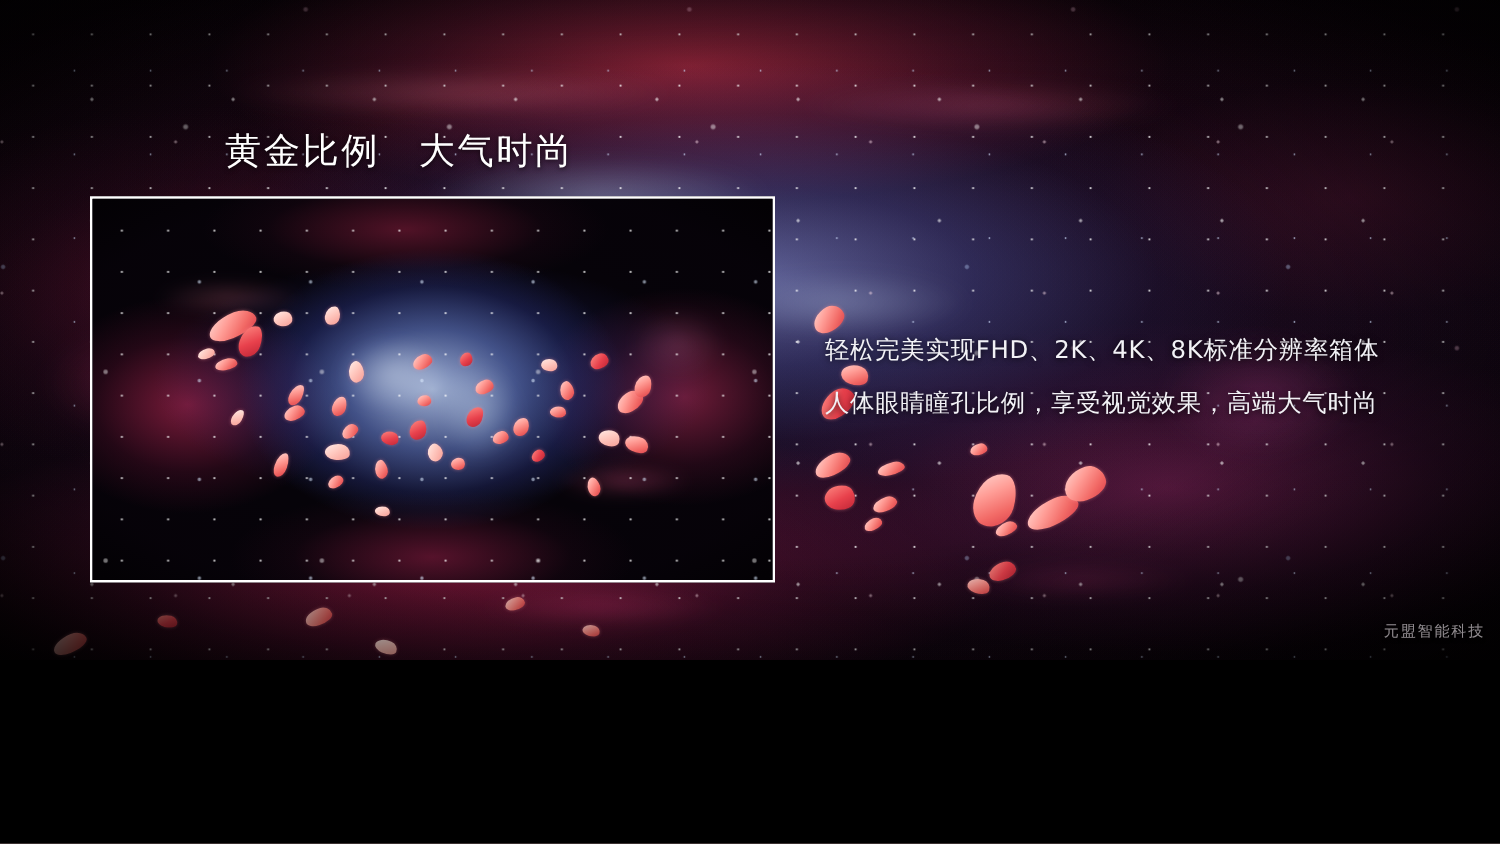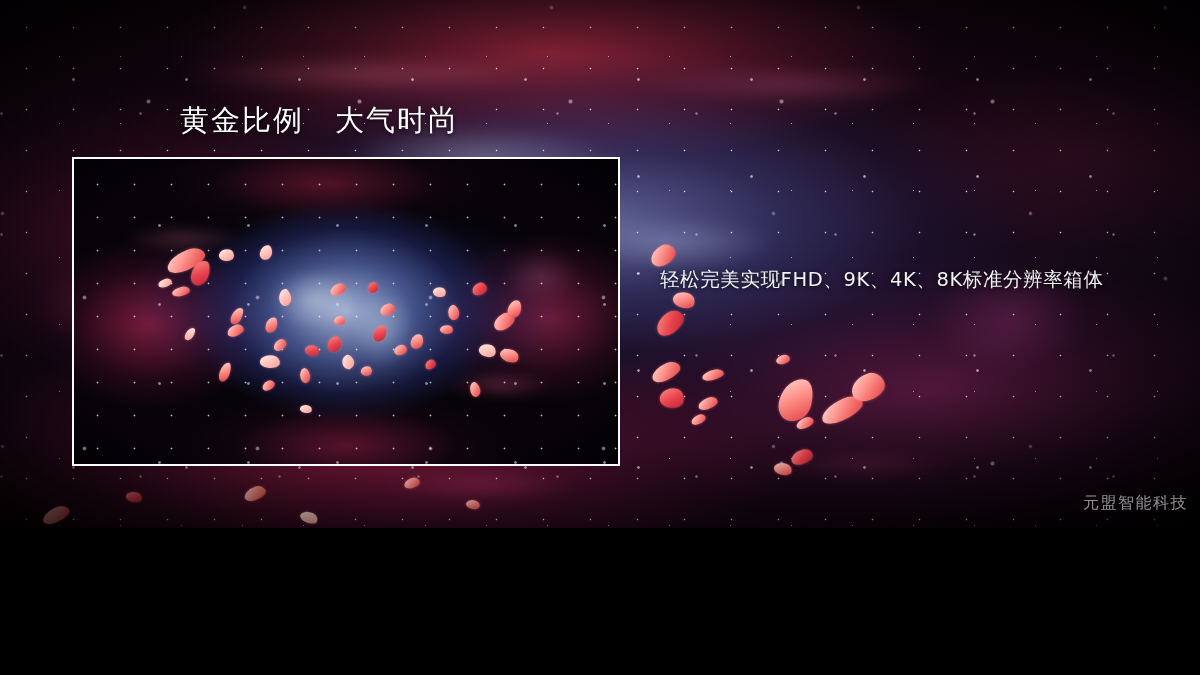--- a/index.html
+++ b/index.html
@@ -177,21 +177,21 @@
     line-height: 43px;
     color: #f2f2f6;
     letter-spacing: 0.6px;
     white-space: nowrap;
     text-shadow: 0 1px 5px rgba(0,0,0,0.8);
   }
   .watermark {
     position: absolute;
     right: 12px;
     bottom: 14px;
-    font-size: 16px;
+    font-size: 12px;
     color: rgba(232,224,230,0.62);
     letter-spacing: 1.5px;
     text-shadow: 0 1px 3px rgba(0,0,0,0.6);
   }
 </style>
 </head>
 <body>
 
 <div id="slide">
 
@@ -270,17 +270,18 @@
         <div class="petal" style="left: 419px; top: 155px; width: 22px; height: 15px; transform: rotate(-28deg);"></div>
         <div class="petal" style="left: 434px; top: 141px; width: 13px; height: 18px; transform: rotate(12deg);"></div>
         <div class="petal" style="left: 426px; top: 190px; width: 19px; height: 13px; transform: rotate(26deg);"></div>
         <div class="petal" style="left: 396px; top: 223px; width: 10px; height: 15px; transform: rotate(-20deg);"></div>
         <div class="petal pale" style="left: 186px; top: 86px; width: 12px; height: 15px; transform: rotate(8deg);"></div>
         <div class="petal pale" style="left: 226px; top: 246px; width: 12px; height: 8px; transform: rotate(14deg);"></div>
       </div>
   </div>
 
   <div class="body-copy">
-    <div class="body-line">轻松完美实现FHD、9K、4K、8K标准分辨率箱体</div>
+    <div class="body-line">轻松完美实现FHD、2K、4K、8K标准分辨率箱体</div>
+    <div class="body-line">人体眼睛瞳孔比例，享受视觉效果，高端大气时尚</div>
   </div>
 
   <div class="watermark">元盟智能科技</div>
 </div>
 
 </body></html>

